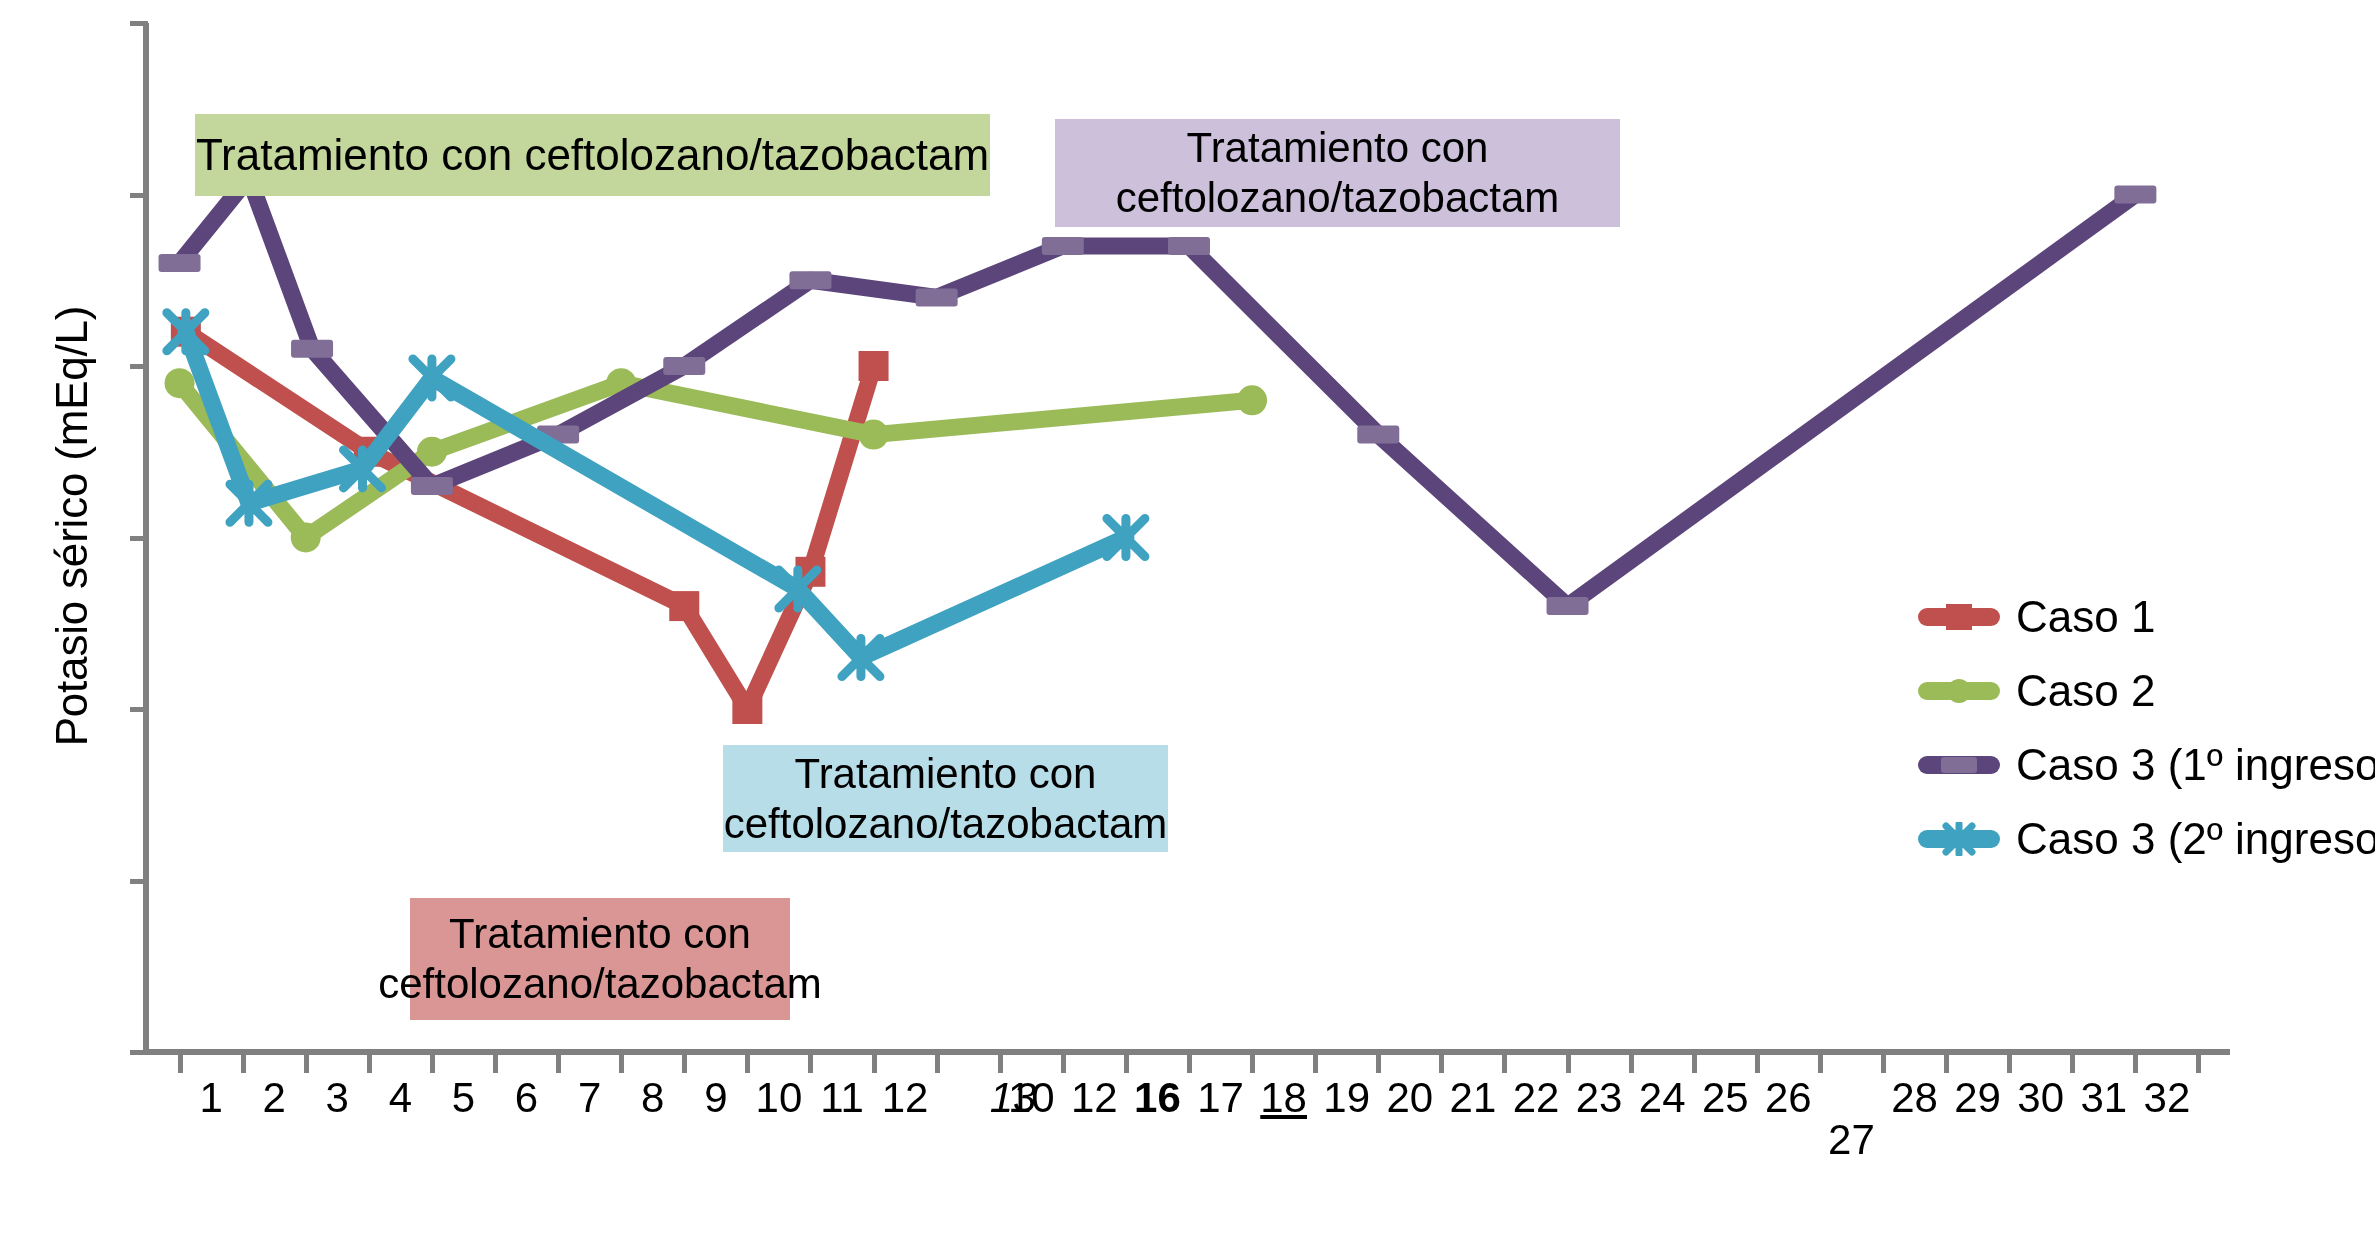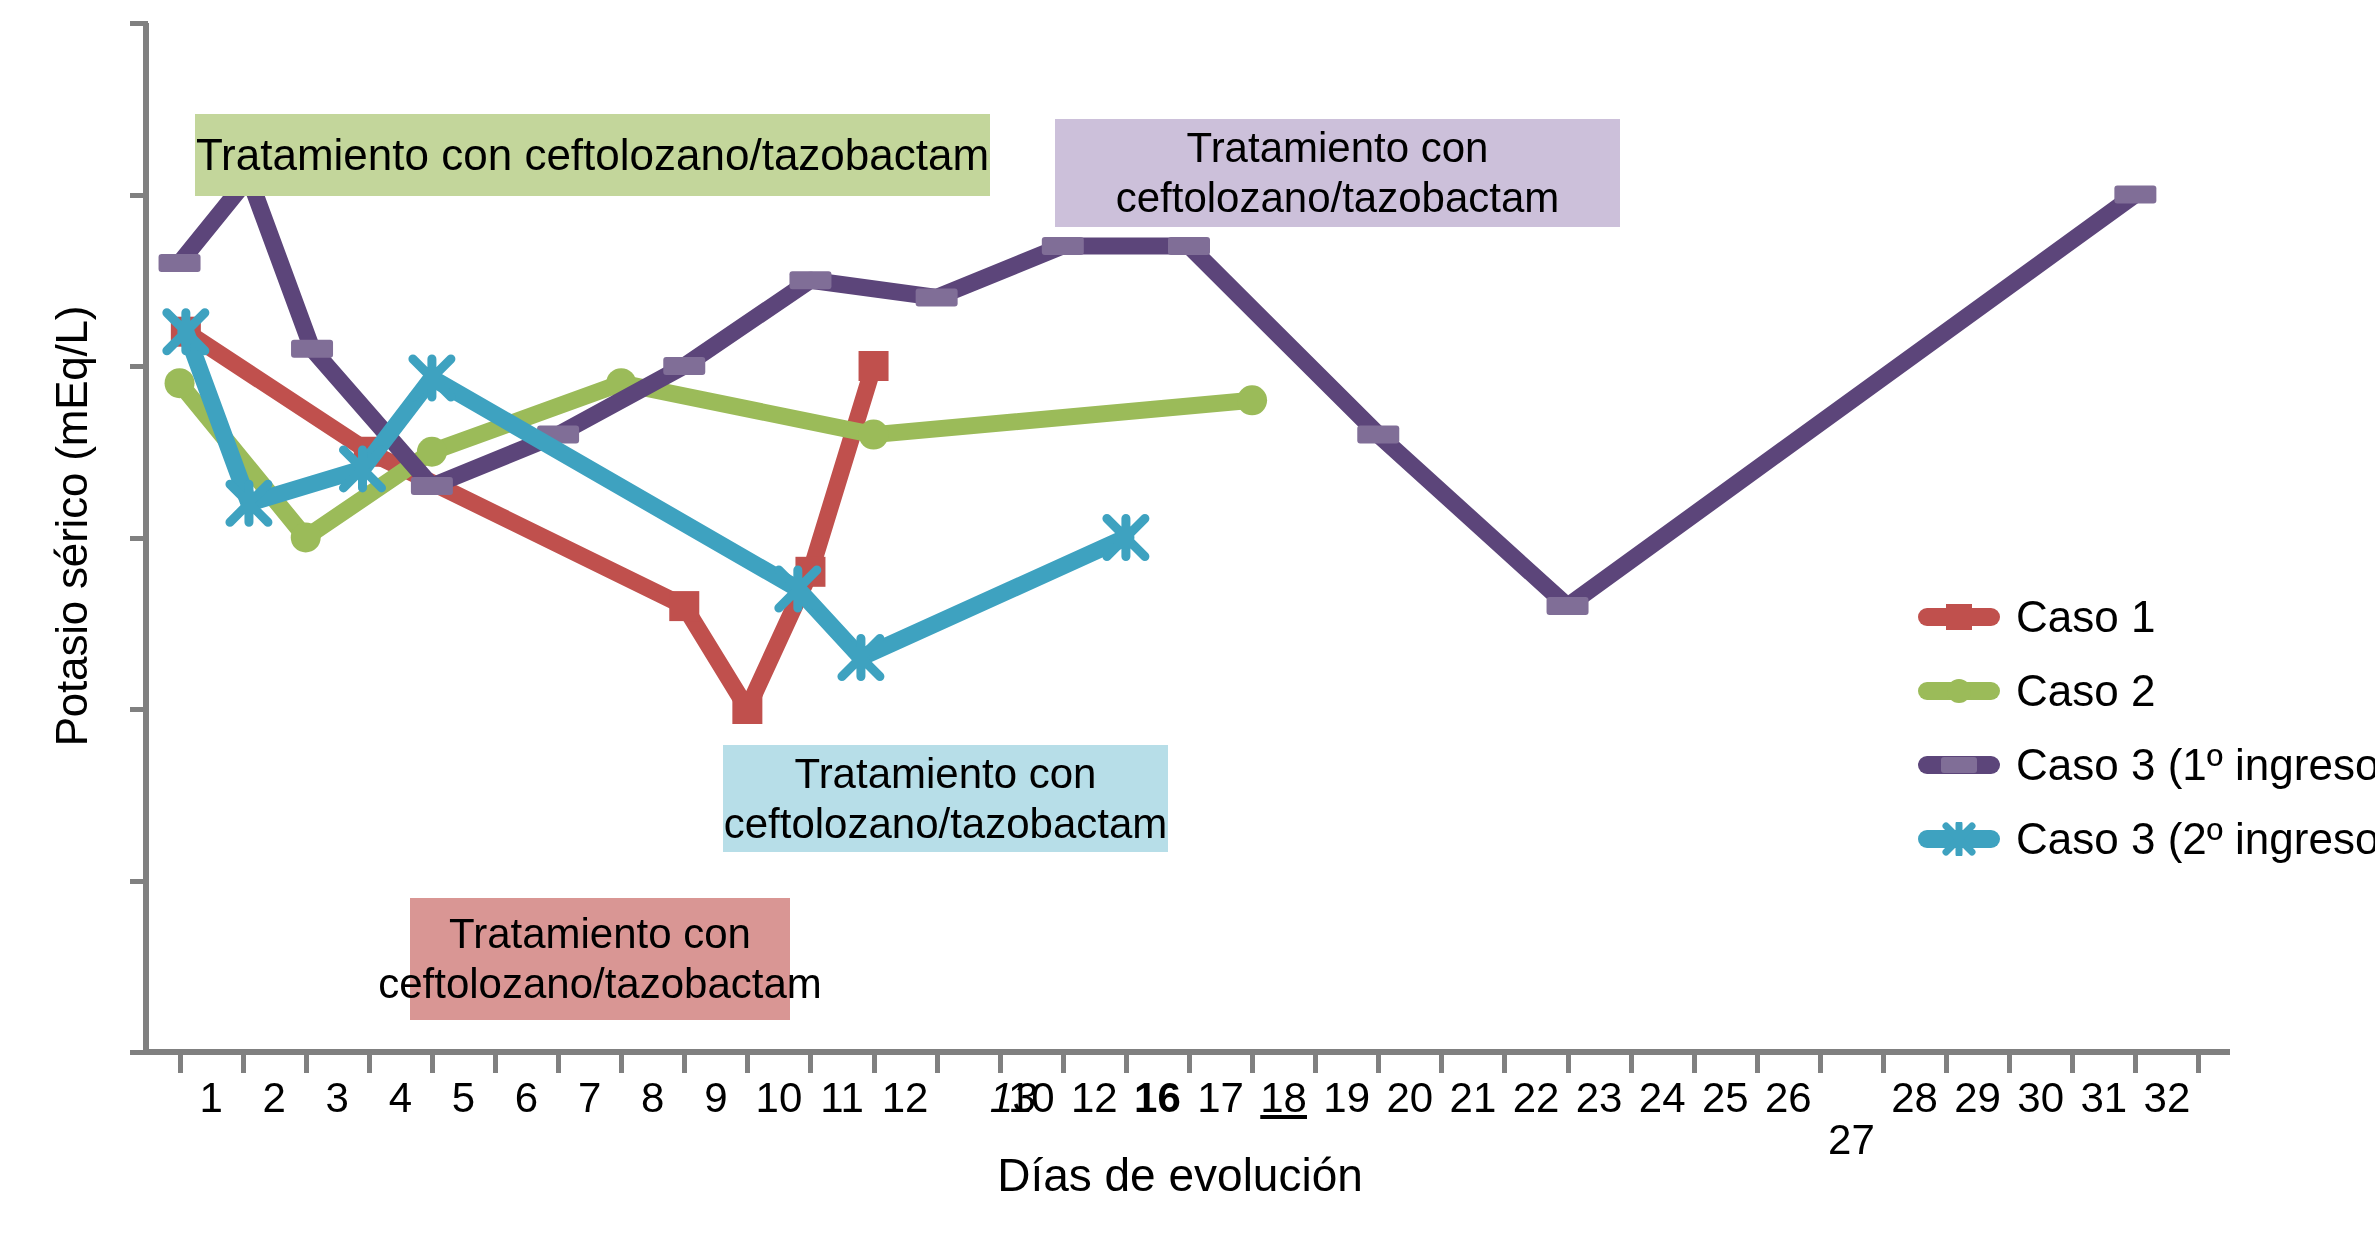--- a/index.html
+++ b/index.html
@@ -283,21 +283,20 @@
           <path d="M958.909090909091 495.5L996.909090909091 533.5M996.909090909091 495.5L958.909090909091 533.5M977.909090909091 495.5L977.909090909091 533.5" stroke="#3EA2C0" stroke-width="9" fill="none" stroke-linecap="round"></path>
         </g>
       </svg>
   </div>
 
   <div class="annot" id="annot-green">Tratamiento con ceftolozano/tazobactam</div>
   <div class="annot" id="annot-purple">Tratamiento con ceftolozano/tazobactam</div>
   <div class="annot" id="annot-blue">Tratamiento con ceftolozano/tazobactam</div>
   <div class="annot" id="annot-red">Tratamiento con ceftolozano/tazobactam</div>
 
-  <div id="xlabel">Días de evolución</div>
 
   <div id="legend">
       <div class="legend-row">
         <span class="legend-swatch" style="background: rgb(192, 80, 77);">
           <span class="marker" style="width: 26px; height: 26px; background: rgb(192, 80, 77);"></span>
         </span>
         <span class="legend-label">Caso 1</span>
       </div>
       <div class="legend-row">
         <span class="legend-swatch" style="background: rgb(155, 187, 89);">

